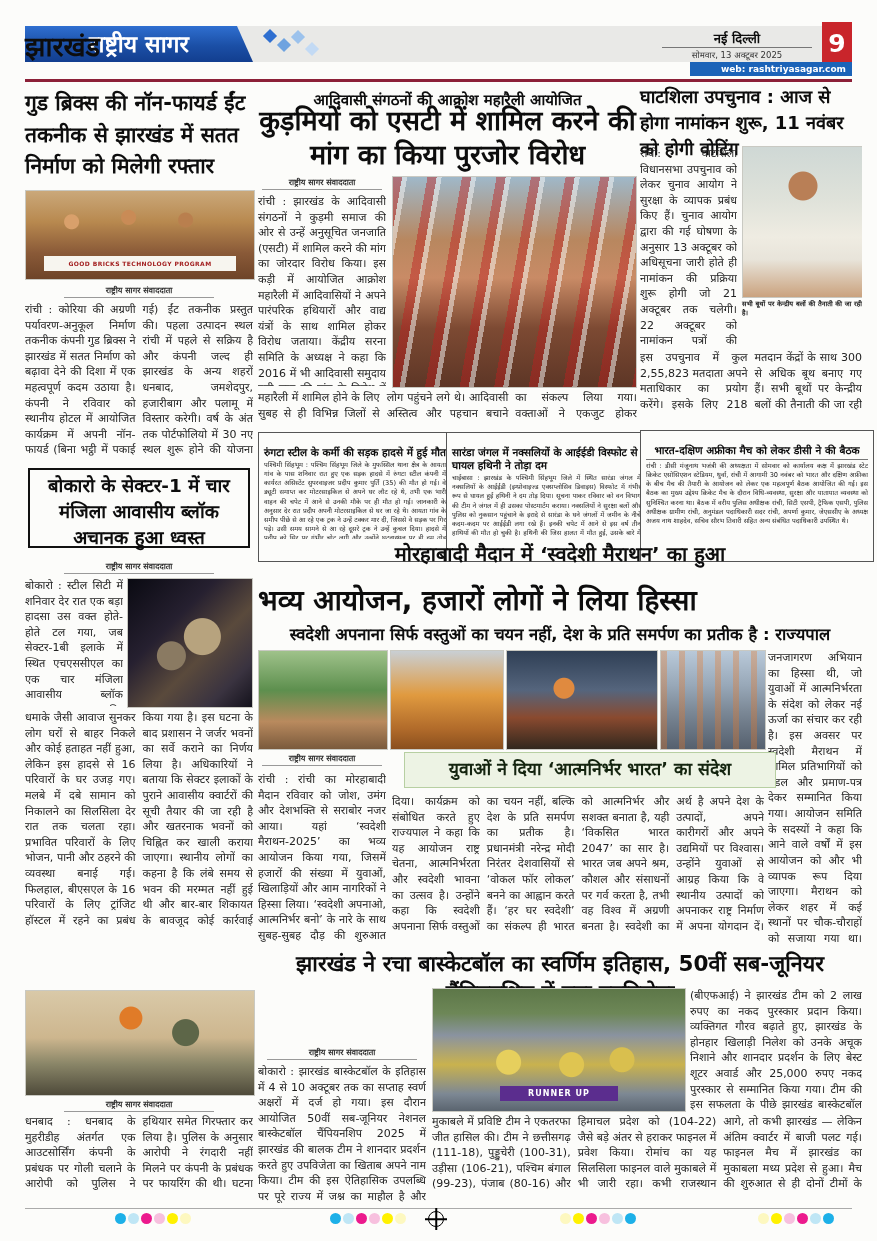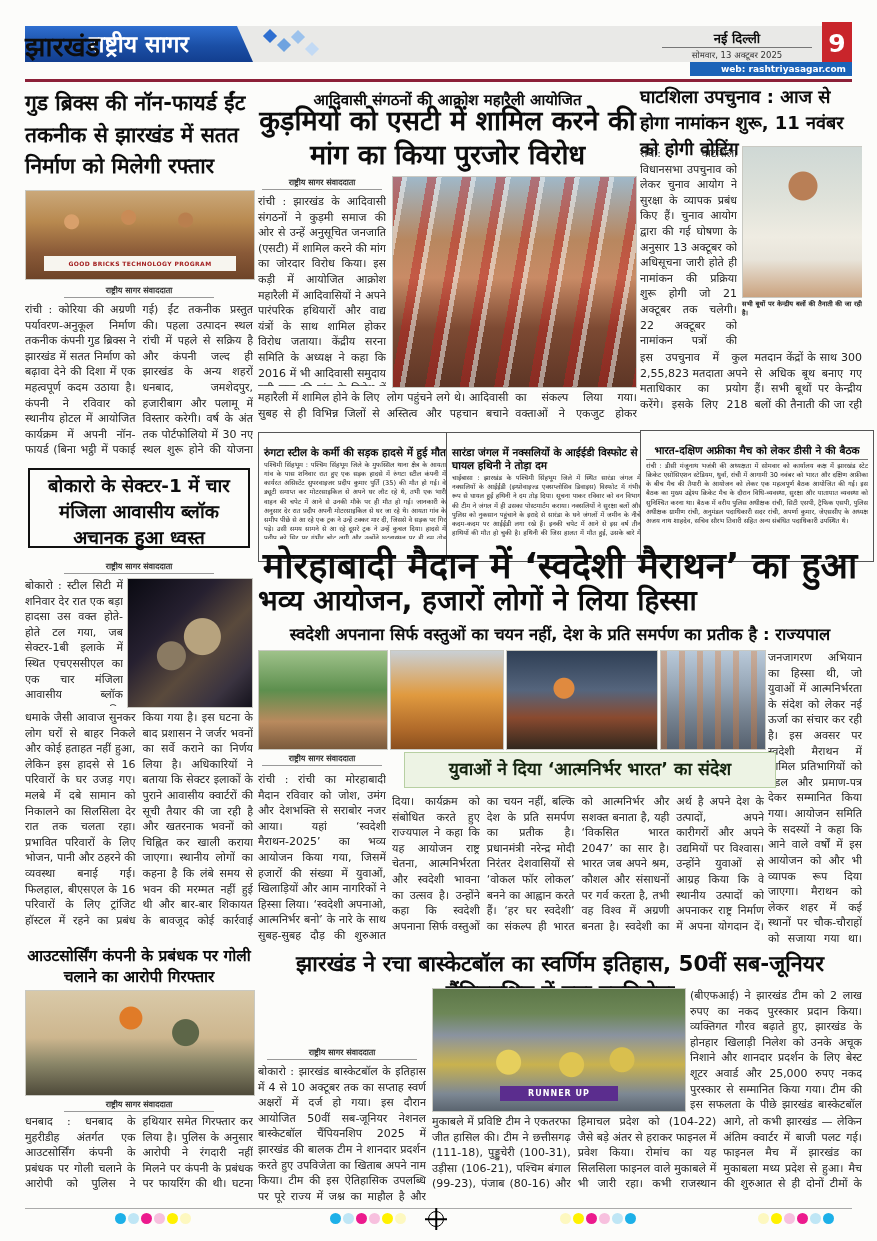--- a/index.html
+++ b/index.html
@@ -128,21 +128,20 @@
        font-size:18.5px;line-height:1.4;text-align:center;padding-top:3px;box-sizing:border-box;">बोकारो के सेक्टर-1 में चार मंजिला आवासीय ब्लॉक अचानक हुआ ध्वस्त</div>
   <div class="abs" style="left:25px;top:560px;width:228px;">
     <div class="byline">राष्ट्रीय सागर संवाददाता</div>
   </div>
   <div class="abs" style="left:25px;top:578px;width:228px;height:128px;display:flex;gap:4px;">
     <div class="body-txt" style="width:100px;height:128px;">बोकारो : स्टील सिटी में शनिवार देर रात एक बड़ा हादसा उस वक्त होते-होते टल गया, जब सेक्टर-1बी इलाके में स्थित एचएससीएल का एक चार मंजिला आवासीय ब्लॉक अचानक भरभराकर गिर गया। बताया जाता है कि हादसे से ठीक पहले आई तेज आवाज ने लोगों को सतर्क कर दिया।</div>
     <div class="bk-photo"></div>
   </div>
   <div class="abs body-txt cols2" style="left:25px;top:710px;width:228px;height:232px;">धमाके जैसी आवाज सुनकर लोग घरों से बाहर निकले और कोई हताहत नहीं हुआ, लेकिन इस हादसे से 16 परिवारों के घर उजड़ गए। मलबे में दबे सामान को निकालने का सिलसिला देर रात तक चलता रहा। प्रभावित परिवारों के लिए भोजन, पानी और ठहरने की व्यवस्था बनाई गई। फिलहाल, बीएसएल के 16 परिवारों के लिए ट्रांजिट हॉस्टल में रहने का प्रबंध किया गया है। इस घटना के बाद प्रशासन ने जर्जर भवनों का सर्वे कराने का निर्णय लिया है। अधिकारियों ने बताया कि सेक्टर इलाकों के पुराने आवासीय क्वार्टरों की सूची तैयार की जा रही है और खतरनाक भवनों को चिह्नित कर खाली कराया जाएगा। स्थानीय लोगों का कहना है कि लंबे समय से भवन की मरम्मत नहीं हुई थी और बार-बार शिकायत के बावजूद कोई कार्रवाई नहीं की गई। देर रात हुए इस हादसे के बाद पूरे इलाके में अफरा-तफरी का माहौल रहा और लोग रातभर दहशत में रहे। आसपास के लोगों ने मौके पर पहुंचकर मदद पहुंचाई। इस घटनाक्रम के बाद जर्जर भवनों में रह रहे अन्य परिवारों में भी चिंता देखी जा रही है।</div>
 
-  <div class="abs hl" style="left:25px;top:946px;width:228px;font-size:15.5px;line-height:1.35;text-align:center;">आउटसोर्सिंग कंपनी के प्रबंधक पर गोली चलाने का आरोपी गिरफ्तार</div>
   <div class="photo out-photo"></div>
   <div class="abs" style="left:25px;top:1098px;width:228px;">
     <div class="byline">राष्ट्रीय सागर संवाददाता</div>
   </div>
   <div class="abs body-txt cols2" style="left:25px;top:1114px;width:228px;height:90px;">धनबाद : धनबाद के मुहरीडीह अंतर्गत एक आउटसोर्सिंग कंपनी के प्रबंधक पर गोली चलाने के आरोपी को पुलिस ने हथियार समेत गिरफ्तार कर लिया है। पुलिस के अनुसार आरोपी ने रंगदारी नहीं मिलने पर कंपनी के प्रबंधक पर फायरिंग की थी। घटना के बाद से ही पुलिस आरोपी की तलाश में छापेमारी कर रही थी। रविवार को गुप्त सूचना के आधार पर पुलिस ने घेराबंदी कर आरोपी को दबोच लिया। उसके पास से एक देसी पिस्तौल और दो जिंदा कारतूस बरामद किए गए। पुलिस मामले में अन्य संदिग्धों से भी पूछताछ कर रही है।</div>
 
   <div class="abs hl" style="left:258px;top:82px;width:379px;font-size:15px;text-align:center;margin-top:7px;">आदिवासी संगठनों की आक्रोश महारैली आयोजित</div>
   <div class="abs hl" style="left:258px;top:104px;width:379px;font-size:27px;line-height:1.25;text-align:center;">कुड़मियों को एसटी में शामिल करने की मांग का किया पुरजोर विरोध</div>
   <div class="abs" style="left:258px;top:176px;width:128px;">
     <div class="byline" style="width:120px;">राष्ट्रीय सागर संवाददाता</div>
@@ -168,21 +167,21 @@
     </div>
     <div class="body-txt">रांची: घाटशिला विधानसभा उपचुनाव को लेकर चुनाव आयोग ने सुरक्षा के व्यापक प्रबंध किए हैं। चुनाव आयोग द्वारा की गई घोषणा के अनुसार 13 अक्टूबर को अधिसूचना जारी होते ही नामांकन की प्रक्रिया शुरू होगी जो 21 अक्टूबर तक चलेगी। 22 अक्टूबर को नामांकन पत्रों की स्क्रूटनी होगी और 24 अक्टूबर को नामांकन पत्र वापस लिए जा सकेंगे। 11 नवंबर को मतदान होगा।</div>
   </div>
   <div class="abs body-txt cols2" style="left:640px;top:350px;width:222px;height:76px;">इस उपचुनाव में कुल 2,55,823 मतदाता अपने मताधिकार का प्रयोग करेंगे। इसके लिए 218 मतदान केंद्रों के साथ 300 से अधिक बूथ बनाए गए हैं। सभी बूथों पर केन्द्रीय बलों की तैनाती की जा रही है और संवेदनशील बूथों पर विशेष निगरानी रखी जाएगी। मतदान केंद्रों पर वेबकास्टिंग की व्यवस्था होगी। निष्पक्ष और शांतिपूर्ण चुनाव कराने के लिए प्रशासन ने व्यापक तैयारी की है। 14 नवंबर को मतगणना के साथ परिणाम घोषित किए जाएंगे। उपचुनाव की घोषणा के साथ ही क्षेत्र में आदर्श आचार संहिता लागू हो गई है। राजनीतिक दलों ने भी अपनी तैयारियां तेज कर दी हैं।</div>
 
   <div class="abs box" style="left:640px;top:430px;width:222px;height:104px;">
     <div class="box-title" style="text-align:center;border-bottom:1px solid #777;padding-bottom:2px;">भारत-दक्षिण अफ्रीका मैच को लेकर डीसी ने की बैठक</div>
     <div class="box-body" style="height:76px;">रांची : डीसी मंजूनाथ भजंत्री की अध्यक्षता में सोमवार को कार्यालय कक्ष में झारखंड स्टेट क्रिकेट एसोसिएशन स्टेडियम, धुर्वा, रांची में आगामी 30 नवंबर को भारत और दक्षिण अफ्रीका के बीच मैच की तैयारी के आयोजन को लेकर एक महत्वपूर्ण बैठक आयोजित की गई। इस बैठक का मुख्य उद्देश्य क्रिकेट मैच के दौरान विधि-व्यवस्था, सुरक्षा और यातायात व्यवस्था को सुनिश्चित करना था। बैठक में वरीय पुलिस अधीक्षक रांची, सिटी एसपी, ट्रैफिक एसपी, पुलिस अधीक्षक ग्रामीण रांची, अनुमंडल पदाधिकारी सदर रांची, अपर्णा कुमार, जेएससीए के अध्यक्ष अजय नाथ शाहदेव, सचिव सौरभ तिवारी सहित अन्य संबंधित पदाधिकारी उपस्थित थे।</div>
   </div>
 
-  <div class="abs hl" style="left:258px;top:540px;width:604px;font-size:36px;text-align:center;">मोरहाबादी मैदान में ‘स्वदेशी मैराथन’ का हुआ</div>
+  <div class="abs hl" style="left:258px;top:540px;width:604px;font-size:20px;text-align:center;">मोरहाबादी मैदान में ‘स्वदेशी मैराथन’ का हुआ</div>
   <div class="abs hl" style="left:258px;top:580px;width:604px;font-size:28px;text-align:left;">भव्य आयोजन, हजारों लोगों ने लिया हिस्सा</div>
   <div class="abs hl" style="left:258px;top:622px;width:604px;font-size:16.5px;text-align:center;">स्वदेशी अपनाना सिर्फ वस्तुओं का चयन नहीं, देश के प्रति समर्पण का प्रतीक है : राज्यपाल</div>
 
   <div class="photo m-p1"></div>
   <div class="photo m-p2"></div>
   <div class="photo m-p3"></div>
   <div class="photo m-p4"></div>
 
   <div class="abs body-txt" style="left:768px;top:650px;width:94px;height:294px;">जनजागरण अभियान का हिस्सा थी, जो युवाओं में आत्मनिर्भरता के संदेश को लेकर नई ऊर्जा का संचार कर रही है। इस अवसर पर स्वदेशी मैराथन में शामिल प्रतिभागियों को मेडल और प्रमाण-पत्र देकर सम्मानित किया गया। आयोजन समिति के सदस्यों ने कहा कि आने वाले वर्षों में इस आयोजन को और भी व्यापक रूप दिया जाएगा। मैराथन को लेकर शहर में कई स्थानों पर चौक-चौराहों को सजाया गया था। 2047 तक ‘विकसित भारत’ के लक्ष्य को साकार करने का संकल्प भी दोहराया गया। आयोजकों ने सभी प्रतिभागियों का आभार व्यक्त किया।</div>
 

